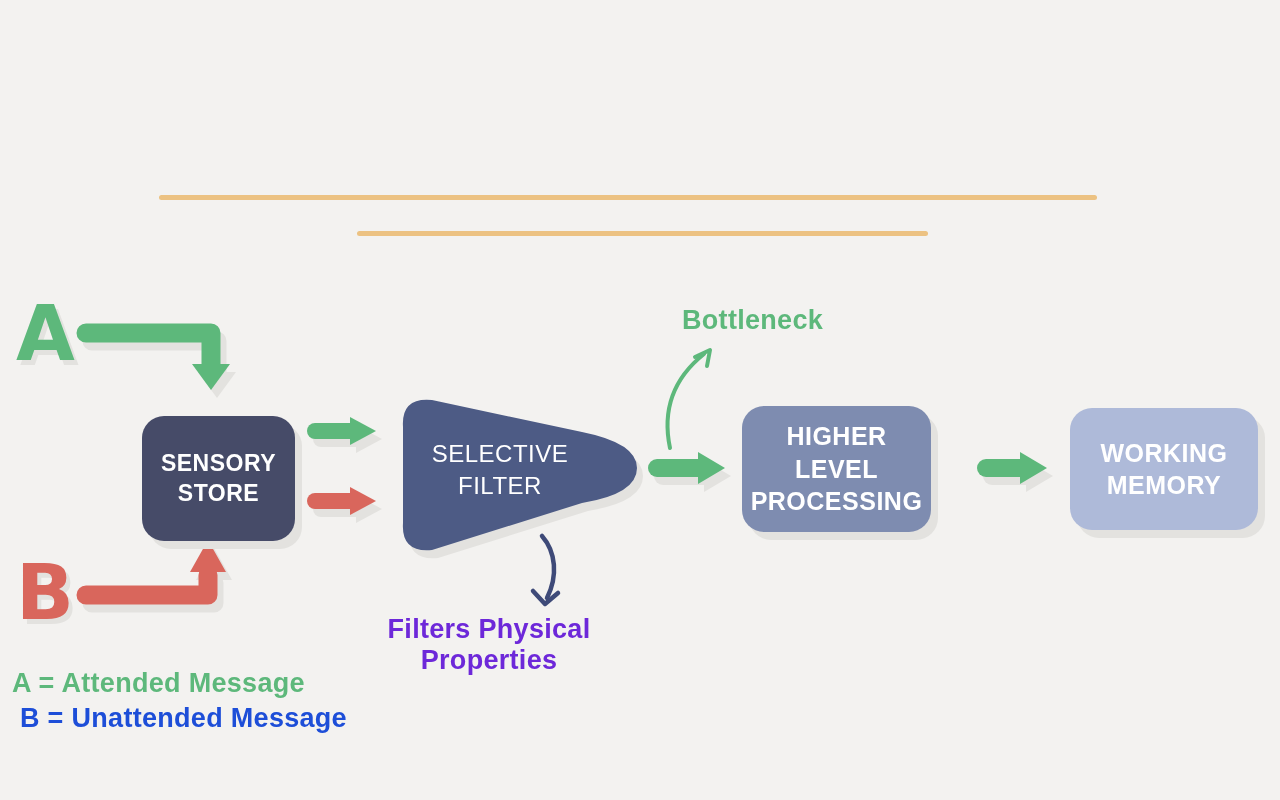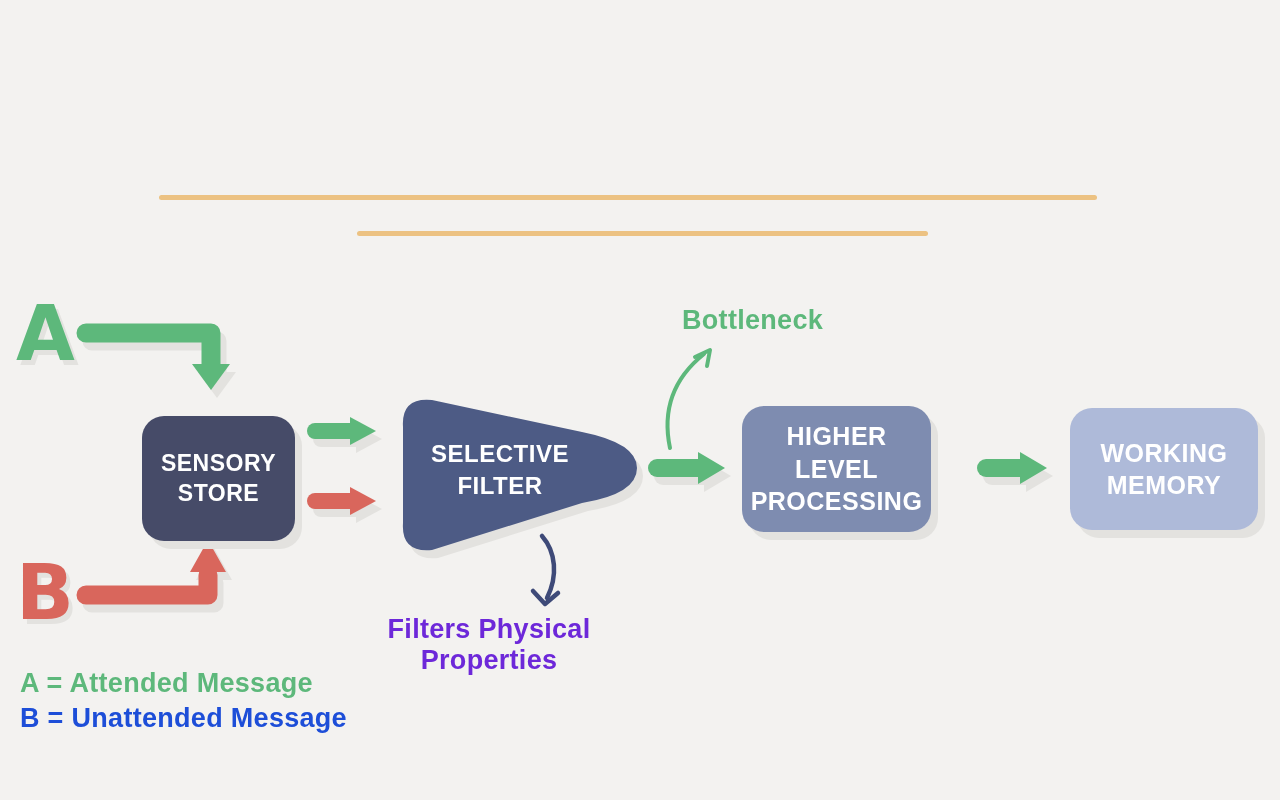--- a/index.html
+++ b/index.html
@@ -33,37 +33,37 @@
     text-align:center; color:#ffffff; font-weight:700; white-space:pre-line;
     border-radius:22px; line-height:1.3; letter-spacing:0.5px;
     box-shadow:7px 8px 0 #e3e2df;
   }
   .node.sensory  { left:142px; top:400px; width:153px; height:125px; background:#464b68; font-size:23px;margin-top:16px; }
   .node.hlp      { left:742px; top:406px; width:189px; height:126px; background:#7e8cb0; font-size:25px; }
   .node.wm       { left:1062px; top:408px; width:188px; height:122px; background:#aebad9; font-size:25px;margin-left:8px; }
   .filter-label {
     position:absolute; left:408px; top:428px; width:184px; height:84px;
     display:flex; align-items:center; justify-content:center; text-align:center;
-    color:#ffffff; font-weight:700; font-size:24px; line-height:1.35;
+    color:#ffffff; font-weight:400; font-size:24px; line-height:1.35;
     white-space:pre-line; letter-spacing:0.5px;
   }
 
   
   .io-letter {
     position:absolute; font-family:"DejaVu Sans", sans-serif;
     font-weight:800; font-size:76px; line-height:1;
     text-shadow:4px 5px 0 #e3e2df;
   }
   .io-letter.a { left:16px; top:296px; color:#5db87b; }
   .io-letter.b { left:16px; top:555px; color:#d9665c; }
 
   .caption { position:absolute; font-weight:700; letter-spacing:0.3px; }
   .bottleneck { left:682px; top:305px; font-size:27px; color:#5db87b; }
   .filter-note { left:318px; top:614px; width:342px; text-align:center; font-size:27px; color:#6d28d9; }
-  .legend-a { left:20px; top:668px; font-size:27px; color:#5db87b; }
+  .legend-a { left:12px; top:668px; font-size:27px; color:#5db87b; }
   .legend-b { left:20px; top:703px; font-size:27px; color:#1d4ed8; }
 </style>
 </head>
 <body>
 
 <div class="canvas">
 
   <div class="underline u1"></div>
   <div class="underline u2"></div>
 

